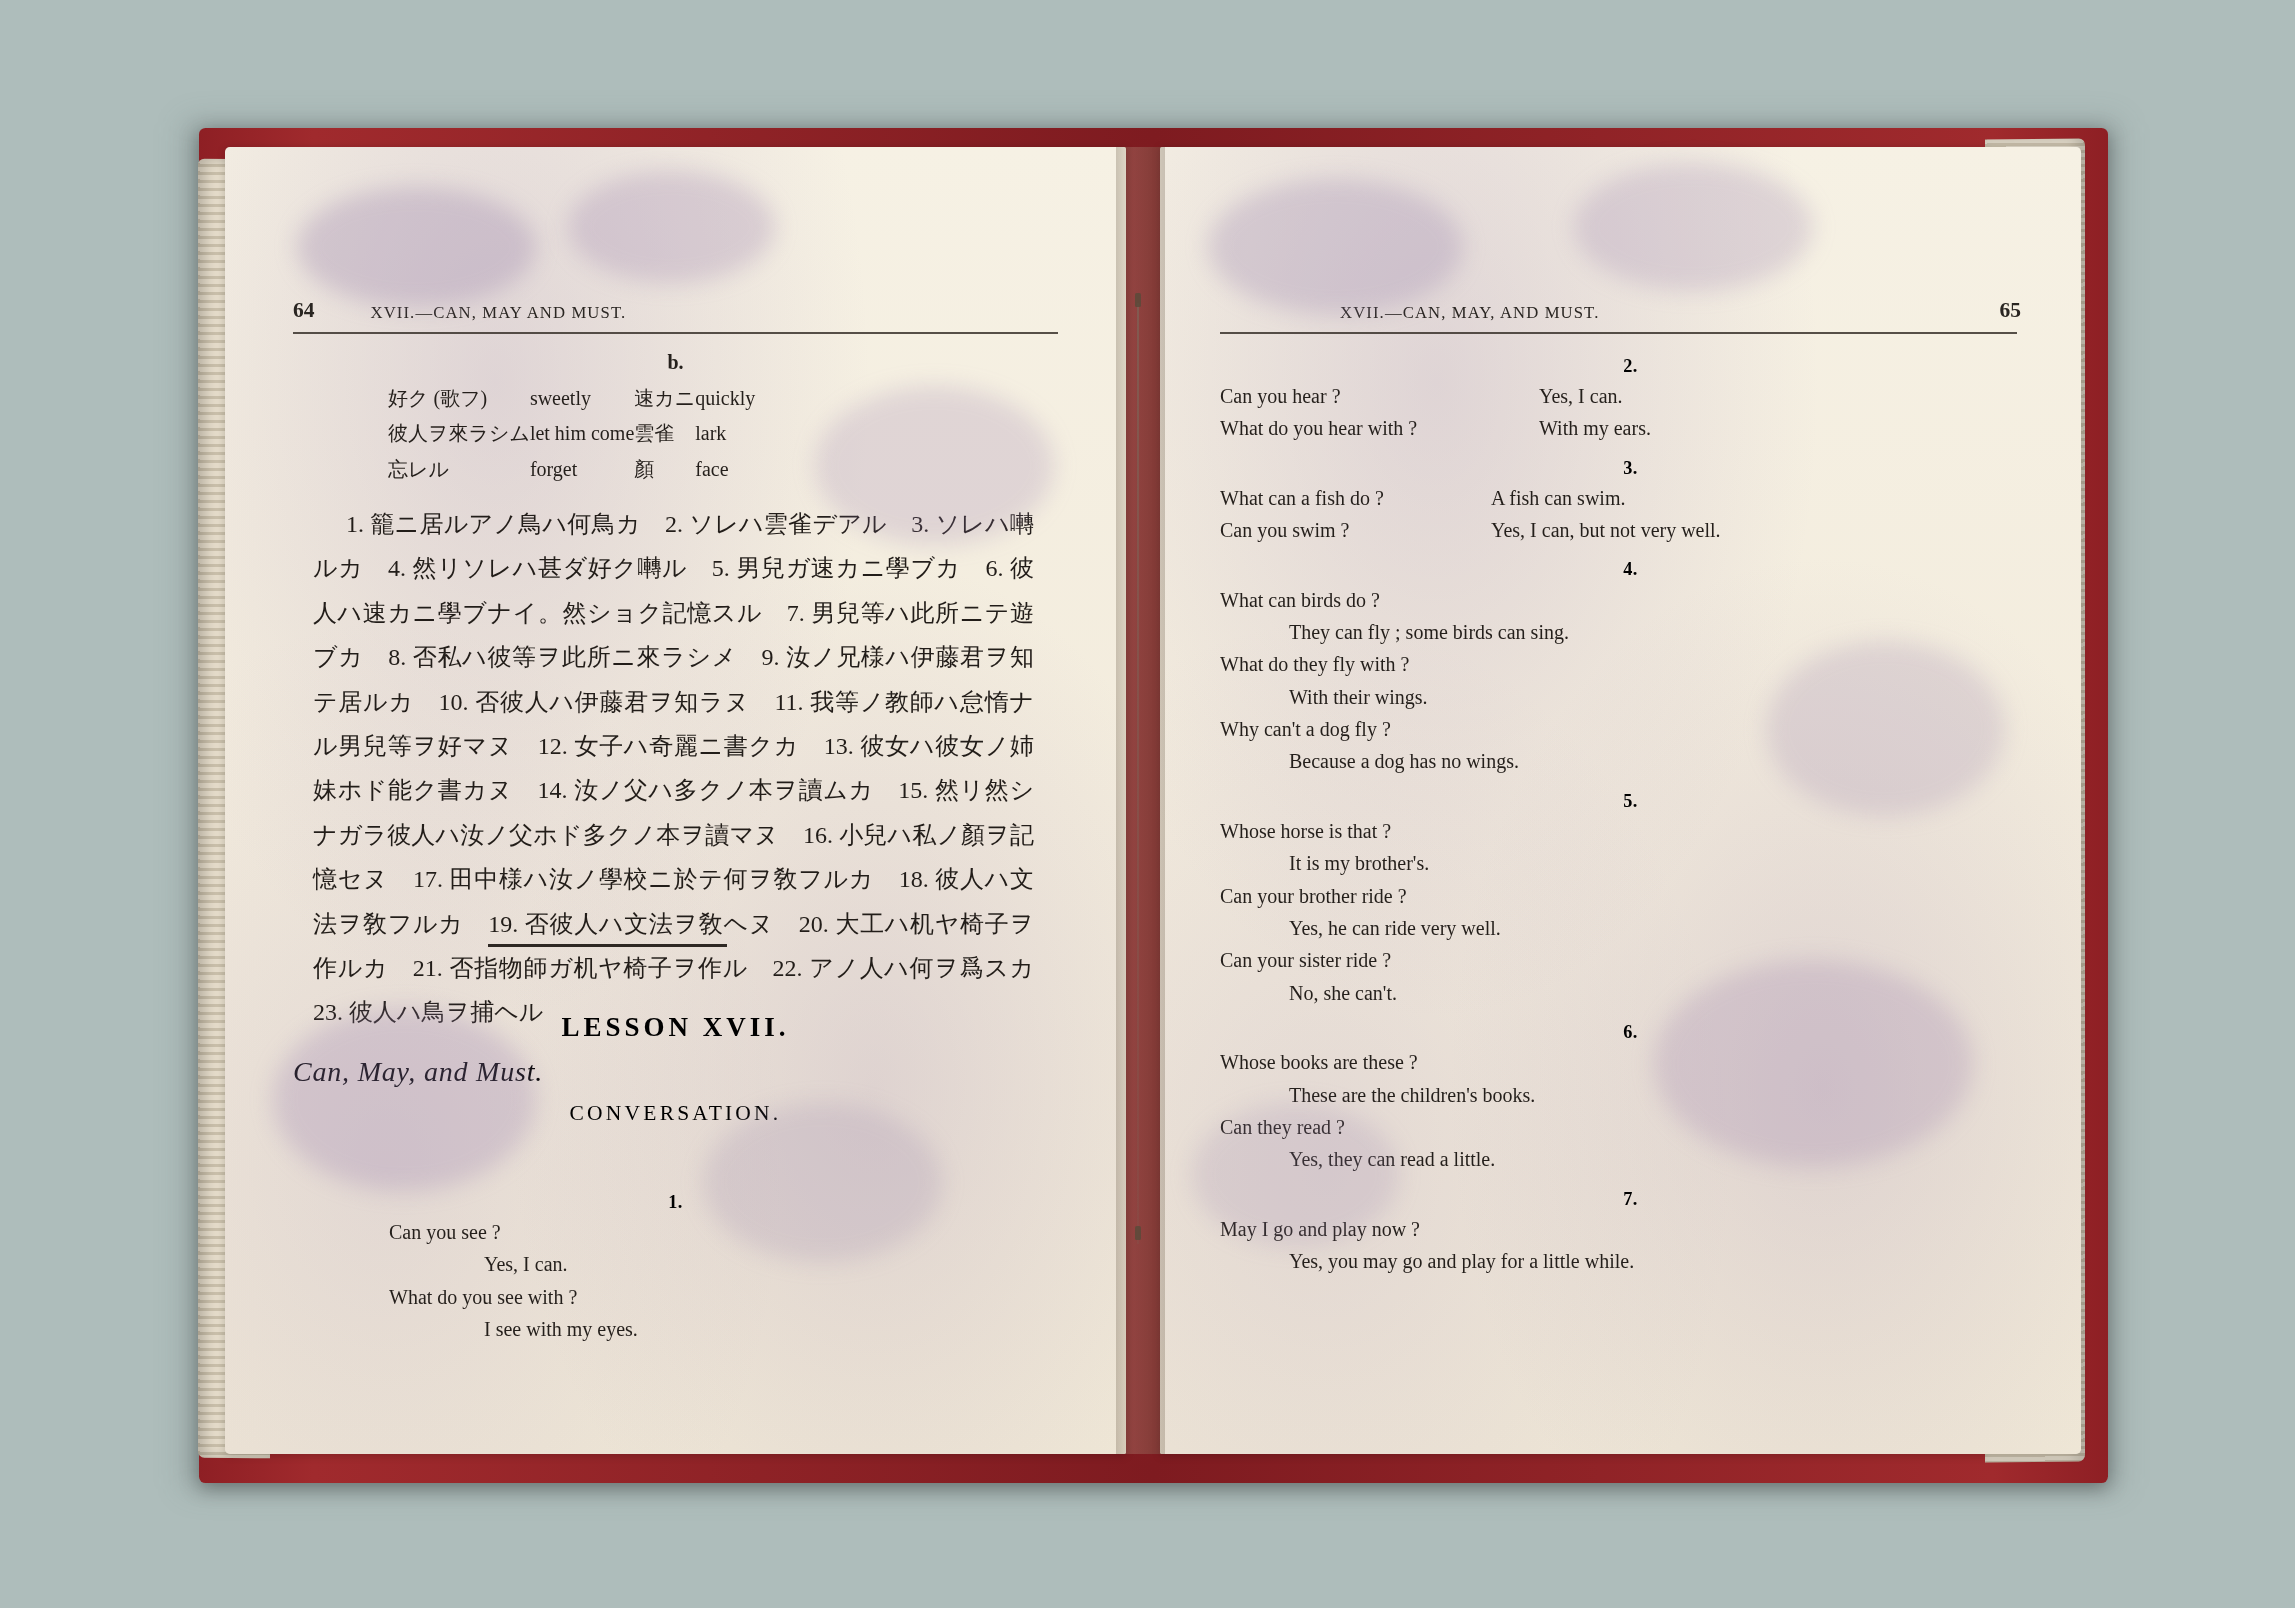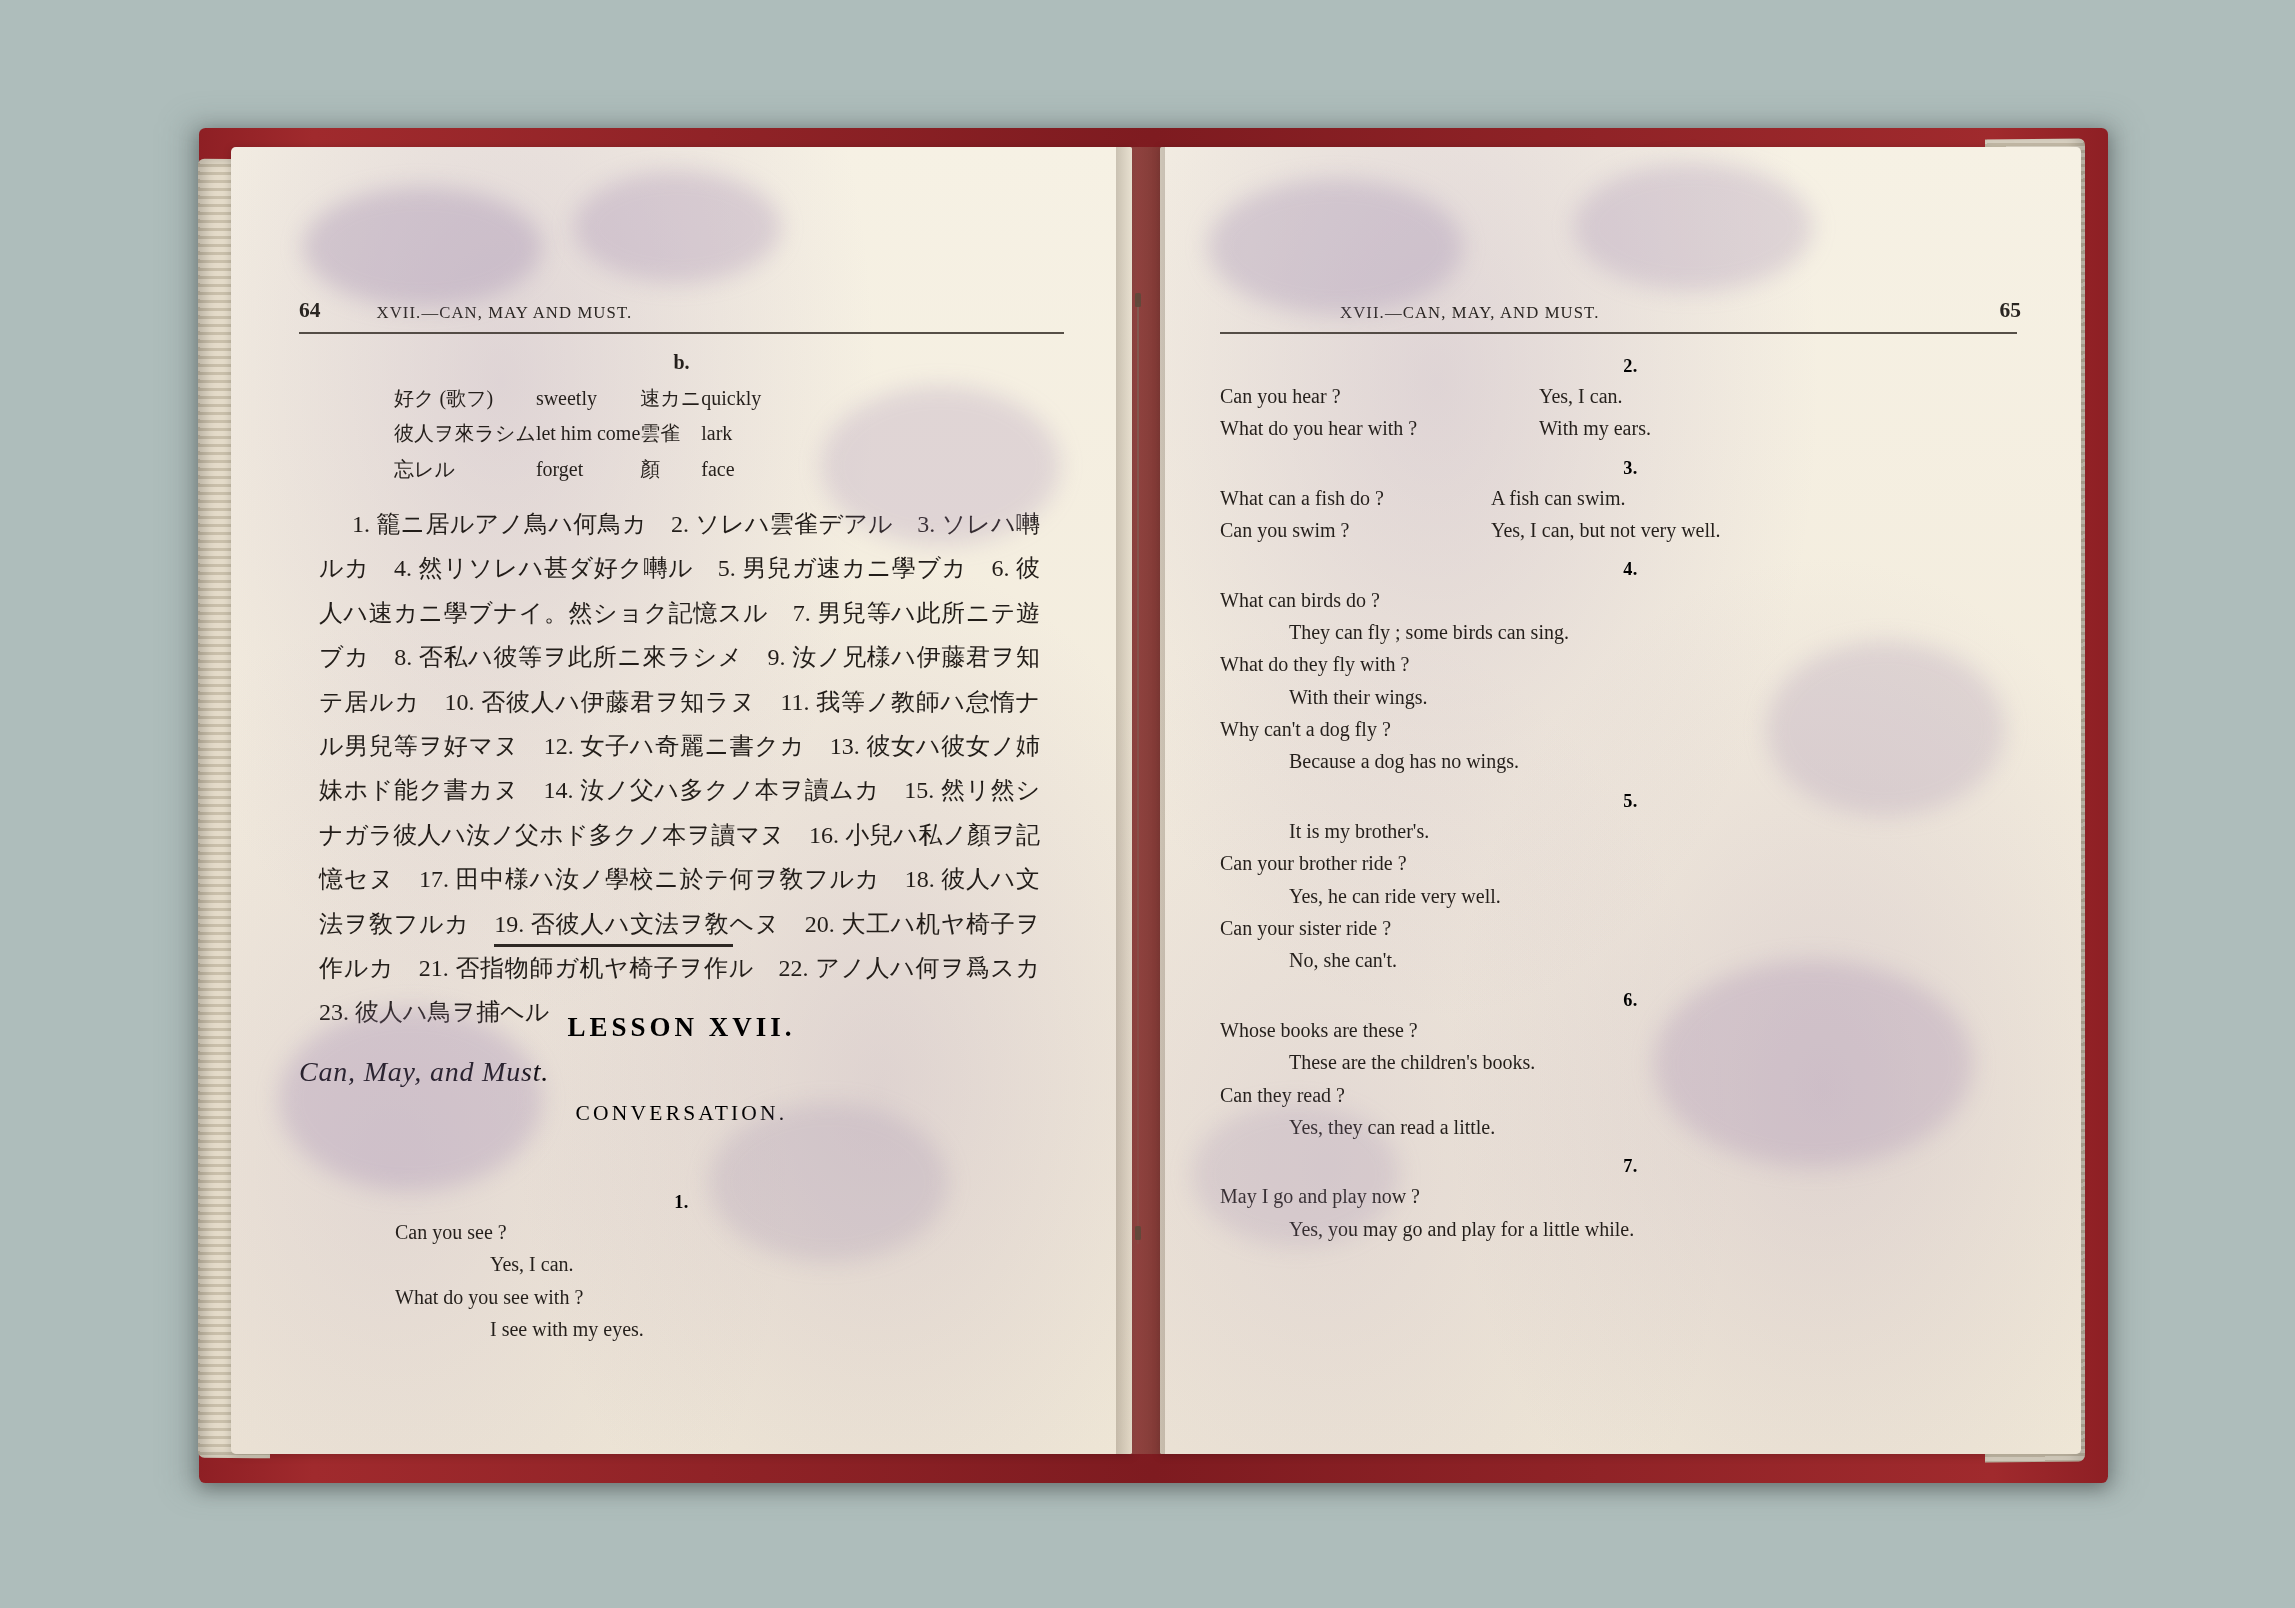--- a/index.html
+++ b/index.html
@@ -76,21 +76,21 @@
     position: absolute;
     top: 147px;
     height: 1307px;
     background:
       radial-gradient(ellipse at 30% 18%, rgba(172,150,185,0.30) 0%, rgba(172,150,185,0) 42%),
       radial-gradient(ellipse at 72% 72%, rgba(168,145,180,0.26) 0%, rgba(168,145,180,0) 40%),
       radial-gradient(ellipse at 18% 78%, rgba(176,155,190,0.22) 0%, rgba(176,155,190,0) 38%),
       linear-gradient(180deg,#f6f1e4 0%, #f3ecdd 50%, #efe7d6 100%);
     box-shadow: 0 1.6px 8px rgba(0,0,0,0.18);
   }
-  .page-left  { left: 231px;  width: 901px; border-radius: 4.8px 1.6px 1.6px 4.8px; }
+  .page-left  { left: 225px;  width: 901px; border-radius: 4.8px 1.6px 1.6px 4.8px; }
   .page-right { left: 1160px; width: 921px; border-radius: 1.6px 4.8px 4.8px 1.6px; }
 
   .gutter {
     position: absolute;
     left: 1116px;
     top: 147px;
     width: 49px;
     height: 1307px;
     background: linear-gradient(90deg, rgba(120,105,85,0.35) 0%, rgba(200,185,160,0.25) 35%, rgba(160,145,120,0.30) 65%, rgba(120,105,85,0.33) 100%);
   }
@@ -345,20 +345,21 @@
             <div>What do they fly with ?</div>
             <div class="qa-ans">With their wings.</div>
             <div>Why can't a dog fly ?</div>
             <div class="qa-ans">Because a dog has no wings.</div>
           </div>
         </div>
 
         <div>
           <div class="num-head">5.</div>
           <div class="body-text" style="position:static;">
+            <div>Whose horse is that ?</div>
             <div class="qa-ans">It is my brother's.</div>
             <div>Can your brother ride ?</div>
             <div class="qa-ans">Yes, he can ride very well.</div>
             <div>Can your sister ride ?</div>
             <div class="qa-ans">No, she can't.</div>
           </div>
         </div>
 
         <div>
           <div class="num-head">6.</div>

